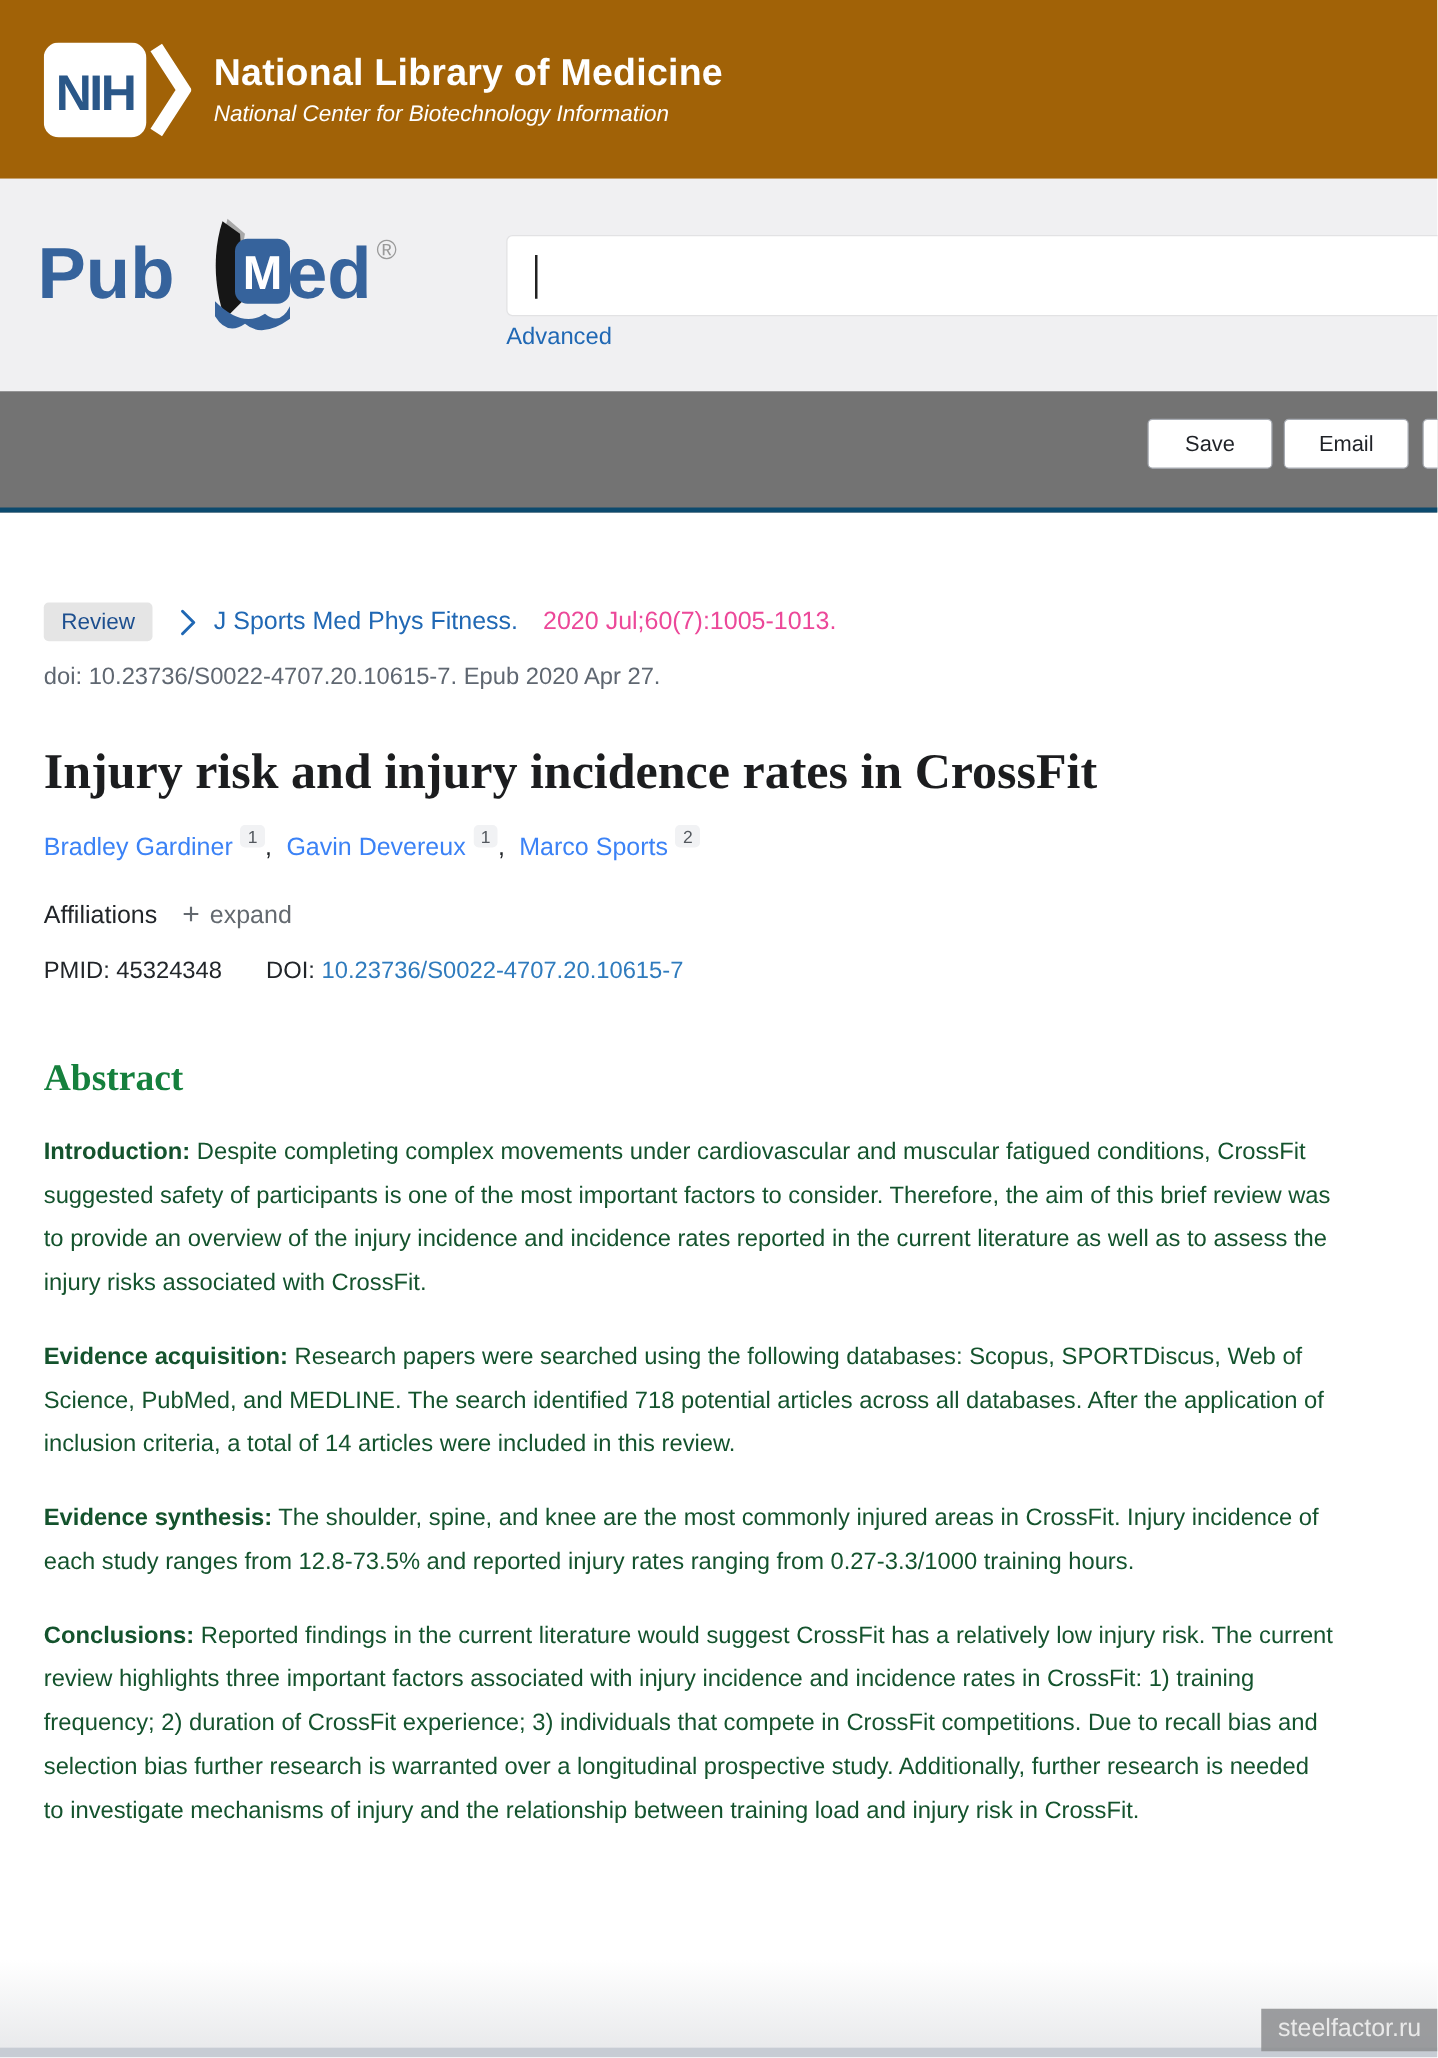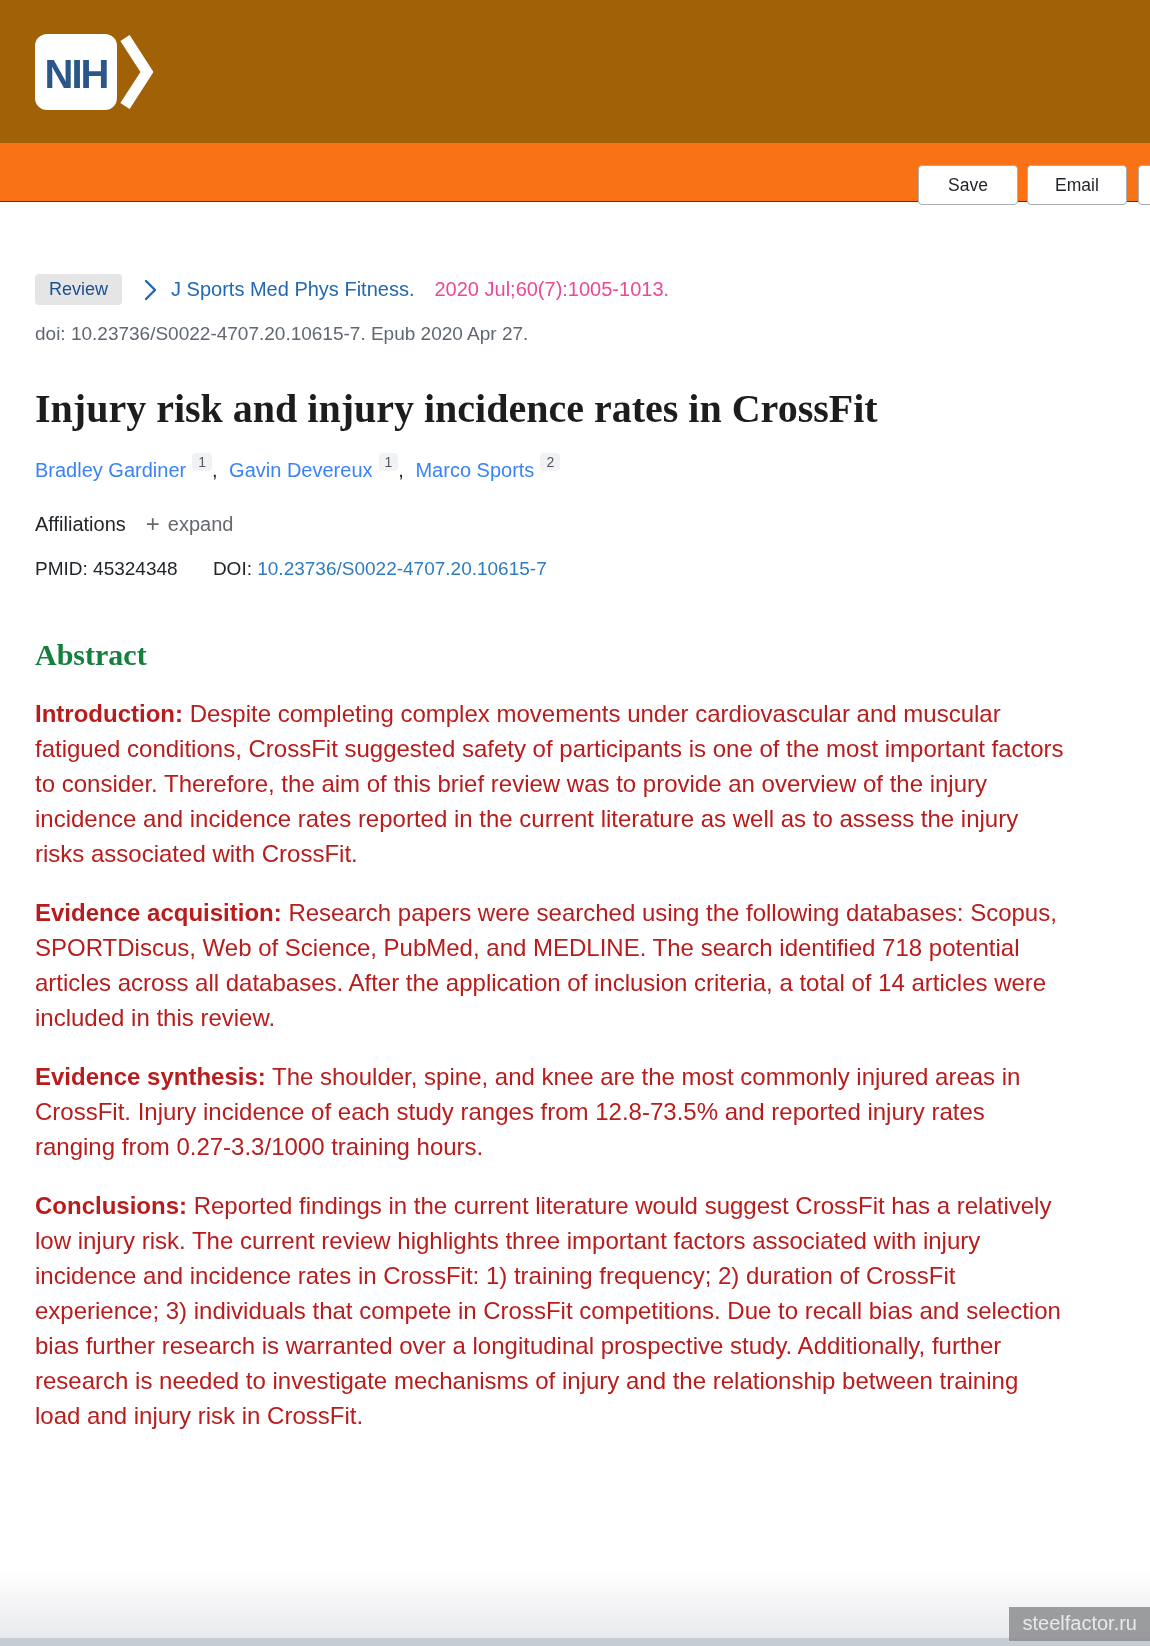--- a/index.html
+++ b/index.html
@@ -18,21 +18,21 @@
   .pubmed-logo { position:absolute; left:30px; top:26px; display:flex; align-items:flex-start; cursor:pointer; }
   .pm-pub, .pm-ed { font-size:58px; font-weight:700; color:#36639c; line-height:100px; }
   .pm-book { margin:0 -4px 0 -2px; }
   .pm-reg { font-size:22px; color:#9a9a9a; margin-left:4px; margin-top:18px; }
   .search-input { position:absolute; left:405px; top:45px; width:770px; height:65px; background:#fff;
                   border:1px solid #e2e2e4; border-radius:5px; }
   .caret { position:absolute; left:22px; top:15px; width:2px; height:35px; background:#222; }
   .advanced-link { position:absolute; left:405px; top:116px; font-size:19px; color:#2068b4; text-decoration:none; cursor:pointer; }
 
   
-  .actions-row { position:relative; height:59px; background:#f97316; border-bottom:1px solid #0c4a6e; }
+  .actions-row { position:relative; height:97px; background:#737373; border-bottom:4px solid #0c4a6e; }
   .btn { position:absolute; top:22px; height:40px; background:#fff; border:1px solid #a7abb2; border-radius:4px;
          font-size:17.5px; color:#1f2227; font-family:"Liberation Sans", sans-serif; cursor:pointer; }
   .btn-save { left:918px; width:100px; }
   .btn-email { left:1027px; width:100px; }
   .btn-partial { left:1138px; width:80px; }
 
   
   .article { padding:0 35px; }
   .cite-row { margin-top:72px; display:flex; align-items:center; }
   .type-badge { background:#e5e5e5; color:#1d4f8f; font-size:18px; padding:5px 14px; border-radius:4px; }
@@ -48,21 +48,21 @@
                padding:1px 6px; margin-left:6px; position:relative; top:-10px; }
   .author-sep { margin-right:6px; }
   .affil-row { margin-top:28px; font-size:20px; display:flex; align-items:center; }
   .affil-label { color:#212529; font-weight:500; }
   .expand-ctl { margin-left:20px; color:#63696f; cursor:pointer; display:flex; align-items:center; }
   .plus-icon { font-size:24px; margin-right:8px; font-weight:400; }
   .ids-row { margin-top:20px; font-size:19px; color:#212529; }
   .ids-row .doi-label { margin-left:30px; }
   .doi-link { color:#2f7bbd; text-decoration:none; cursor:pointer; }
   .abstract-h { margin-top:58px; font-family:"Liberation Serif", serif; font-size:30px; font-weight:700; color:#15803d; }
-  .abs-p { margin-top:24px; font-size:24px; line-height:35px; color:#b91c1c; max-width:1032px; }
+  .abs-p { margin-top:24px; font-size:19px; line-height:35px; color:#14532d; max-width:1032px; }
   .abs-label { font-weight:700; }
 
   
   .bottom-fade { position:absolute; left:0; right:0; bottom:8px; height:70px; pointer-events:none;
                  background:linear-gradient(to bottom, rgba(233,234,236,0), #e9eaec); }
   .bottom-strip { position:absolute; left:0; right:0; bottom:0; height:8px; background:#c7ccd4; }
   .watermark { position:absolute; right:0; bottom:5px; background:rgba(140,141,143,0.85); color:#e9e9e9;
                font-size:20px; padding:5px 13px 6px; }
 </style>
 </head>
@@ -71,22 +71,44 @@
 <div class="page">
 
   <header class="nih-banner">
     <div class="nih-logo">
       <svg width="118" height="76" viewBox="0 0 118 76">
         <rect x="0" y="0" width="82" height="76" rx="12" fill="#ffffff"></rect>
         <text x="41" y="54" text-anchor="middle" font-family="Liberation Sans, sans-serif" font-size="40" font-weight="bold" letter-spacing="-2" fill="#2a5788">NIH</text>
         <path d="M90,4 L112,38 L90,72" stroke="#ffffff" stroke-width="11" fill="none"></path>
       </svg>
     </div>
+    <div class="nlm-text">
+      <div class="nlm-title">National Library of Medicine</div>
+      <div class="nlm-subtitle">National Center for Biotechnology Information</div>
+    </div>
   </header>
 
+  <div class="search-header">
+    <div class="pubmed-logo">
+      <span class="pm-pub">Pub</span>
+      <svg class="pm-book" width="96" height="100" viewBox="0 0 96 100">
+        <polygon points="44,6 58,18 54,40 38,30" fill="#a9a9a9"></polygon>
+        <path d="M40,8 C32,32 33,62 42,86 L58,70 L54,18 Z" fill="#161616"></path>
+        <rect x="50" y="22" width="44" height="52" rx="10" fill="#36639c"></rect>
+        <path d="M34,72 Q56,94 74,82 Q86,92 94,76 L94,86 Q72,102 58,90 Q44,100 34,84 Z" fill="#36639c"></path>
+        <text x="72" y="62" text-anchor="middle" font-family="Liberation Sans, sans-serif" font-size="38" font-weight="bold" fill="#ffffff">M</text>
+      </svg>
+      <span class="pm-ed">ed</span>
+      <span class="pm-reg">®</span>
+    </div>
+    <div class="search-input">
+      <span class="caret"></span>
+    </div>
+    <a class="advanced-link">Advanced</a>
+  </div>
 
   <div class="actions-row">
     <button class="btn btn-save">Save</button>
     <button class="btn btn-email">Email</button>
     <button class="btn btn-partial"></button>
   </div>
 
   <main class="article">
 
     <div class="cite-row">

